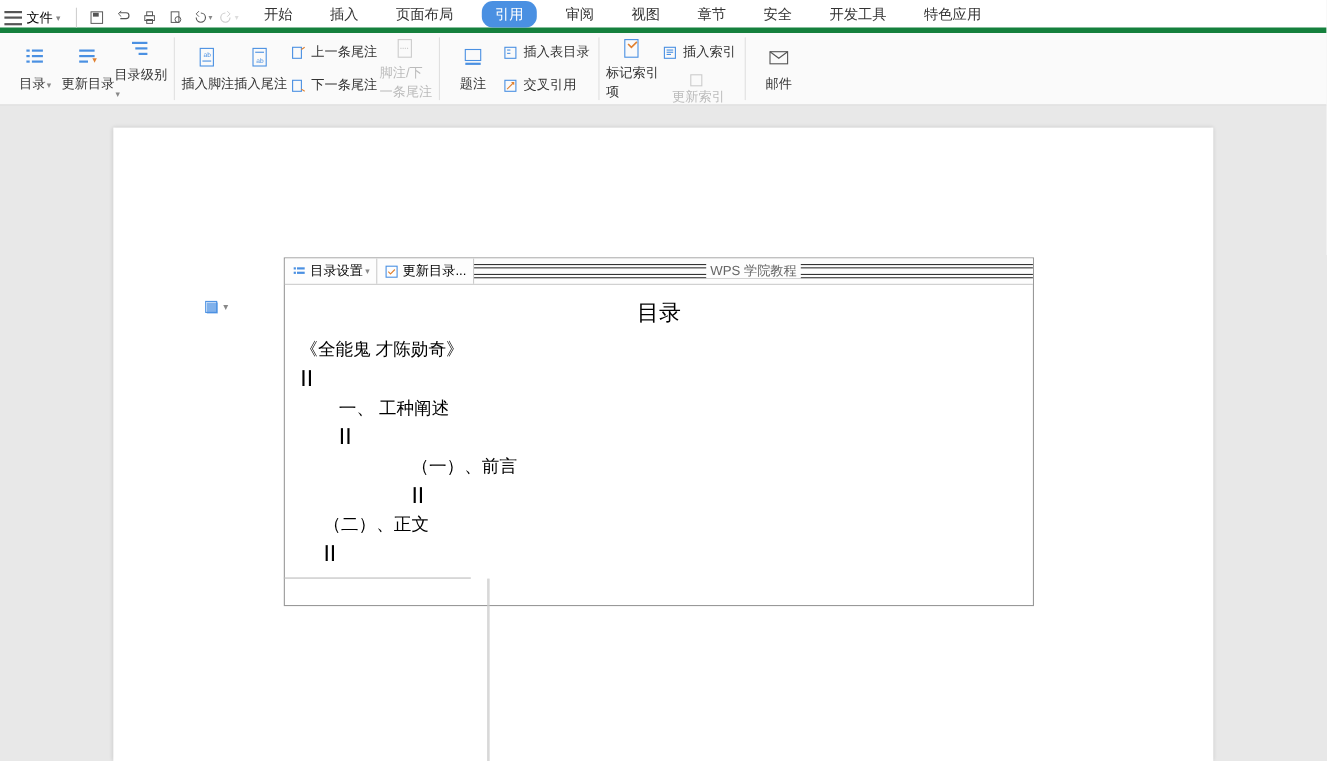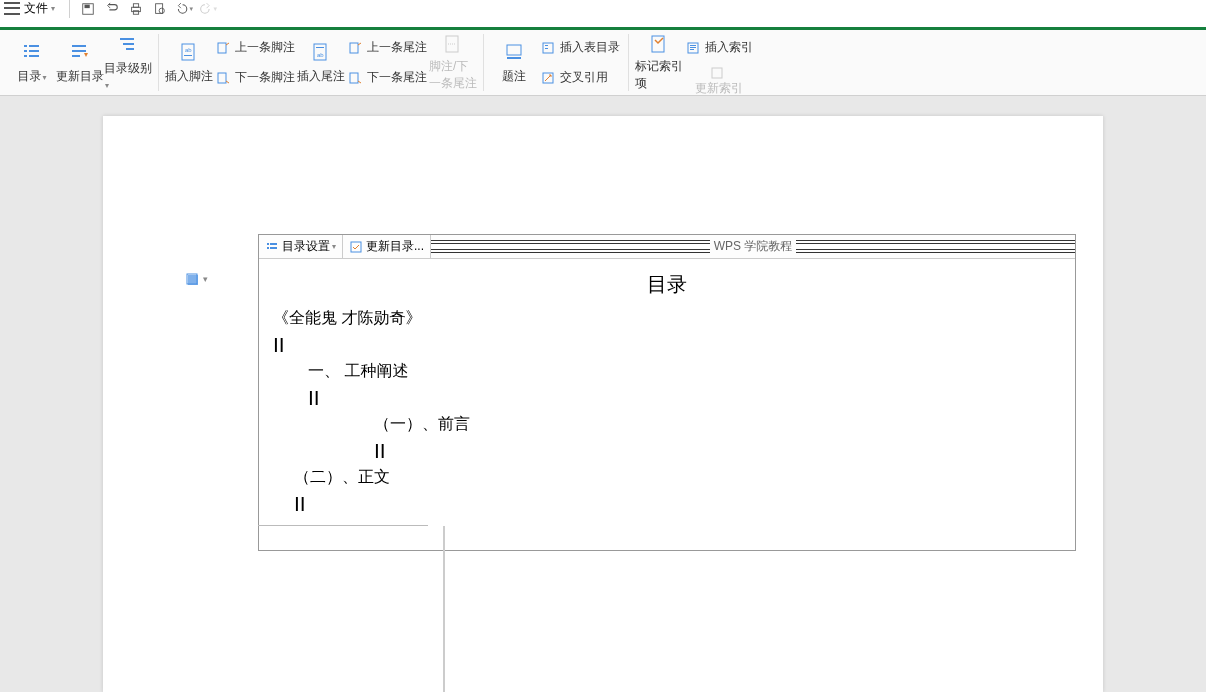--- a/index.html
+++ b/index.html
@@ -10,23 +10,23 @@
     }
     body {
       background: #f0f0f0;
       width: 1206px;
       height: 692px;
       overflow: hidden;
     }
     .titlebar {
       height: 30px;
       background: #fff;
-      border-bottom: 3px solid #15803d;
-      display: flex;
-      align-items: flex-start;
+      border-bottom: 5px solid #15803d;
+      display: flex;
+      align-items: flex-end;
       padding: 0 4px;
       font-size: 12px;
     }
     .titlebar .menu-icon {
       width: 16px;
       height: 16px;
       display: flex;
       flex-direction: column;
       justify-content: space-around;
       margin-right: 4px;
@@ -167,21 +167,21 @@
       position: absolute;
       left: 100px;
       top: 158px;
       font-size: 9px;
       color:#888;
     }
     .toc-area {
       position: absolute;
       left: 155px;
       top: 118px;
-      width: 818px;
+      width: 682px;
       border: 1px solid #999;
     }
     .toc-toolbar {
       display: flex;
       align-items: center;
       height: 24px;
       border-bottom: 1px solid #ccc;
       background: #fdfdfd;
       font-size: 12px;
     }
@@ -307,20 +307,32 @@
       </svg>
     <span style="font-size:7px;color:#888;margin-left:1px;">▾</span>
   </div>
   <div class="qa-icon" style="opacity:0.5">
     <svg viewBox="0 0 16 16">
         <path d="M7 3a5 5 0 105 5" fill="none" stroke="#999" stroke-width="1.2"></path>
         <path d="M9 1l3 3-3 3" fill="none" stroke="#999"></path>
       </svg>
     <span style="font-size:7px;color:#bbb;margin-left:1px;">▾</span>
   </div>
+  <div class="tabs">
+    <span class="tab">开始</span>
+    <span class="tab">插入</span>
+    <span class="tab">页面布局</span>
+    <span class="tab active">引用</span>
+    <span class="tab">审阅</span>
+    <span class="tab">视图</span>
+    <span class="tab">章节</span>
+    <span class="tab">安全</span>
+    <span class="tab">开发工具</span>
+    <span class="tab">特色应用</span>
+  </div>
 </div>
 
 <div class="ribbon">
   <div class="ribbon-group">
     <div class="rbtn-big">
       <div class="icon">
         <svg viewBox="0 0 20 20">
             <rect x="2" y="3" width="3" height="2" fill="#4a90e2"></rect>
             <rect x="7" y="3" width="10" height="2" fill="#4a90e2"></rect>
             <rect x="2" y="8" width="3" height="2" fill="#4a90e2"></rect>
@@ -357,40 +369,20 @@
   <div class="ribbon-group">
     <div class="rbtn-big">
       <div class="icon">
         <svg viewBox="0 0 20 20">
             <rect x="3" y="2" width="12" height="16" fill="none" stroke="#4a90e2"></rect>
             <text x="6" y="10" font-size="6" fill="#4a90e2">ab</text>
             <rect x="5" y="13" width="8" height="1" fill="#4a90e2"></rect>
           </svg>
       </div>
       <span>插入脚注</span>
-    </div>
-    <div class="rbtn-sm-col">
-      <div class="rbtn-sm">
-        <div class="icon">
-            <svg viewBox="0 0 14 14">
-              <rect x="2" y="2" width="8" height="10" fill="none" stroke="#4a90e2"></rect>
-              <path d="M10 4l3-2" stroke="#e08030"></path>
-            </svg>
-          </div>
-        <span>上一条脚注</span>
-      </div>
-      <div class="rbtn-sm">
-        <div class="icon">
-            <svg viewBox="0 0 14 14">
-              <rect x="2" y="2" width="8" height="10" fill="none" stroke="#4a90e2"></rect>
-              <path d="M10 10l3 2" stroke="#e08030"></path>
-            </svg>
-          </div>
-        <span>下一条脚注</span>
-      </div>
     </div>
     <div class="rbtn-big">
       <div class="icon">
         <svg viewBox="0 0 20 20">
             <rect x="3" y="2" width="12" height="16" fill="none" stroke="#4a90e2"></rect>
             <rect x="5" y="5" width="8" height="1" fill="#4a90e2"></rect>
             <text x="6" y="15" font-size="6" fill="#4a90e2">ab</text>
           </svg>
       </div>
       <span>插入尾注</span>
@@ -485,20 +477,31 @@
         <div class="icon">
             <svg viewBox="0 0 14 14">
               <rect x="2" y="2" width="10" height="10" fill="none" stroke="#ccc"></rect>
             </svg>
           </div>
         <span>更新索引</span>
       </div>
     </div>
   </div>
 
+  <div class="ribbon-group">
+    <div class="rbtn-big">
+      <div class="icon">
+        <svg viewBox="0 0 20 20">
+            <rect x="2" y="5" width="16" height="11" fill="none" stroke="#555"></rect>
+            <path d="M2 5l8 6 8-6" fill="none" stroke="#555"></path>
+          </svg>
+      </div>
+      <span>邮件</span>
+    </div>
+  </div>
 </div>
 
 <div class="workspace">
   <div class="page">
     <div class="side-icon">
       <svg viewBox="0 0 14 14">
           <rect x="2" y="2" width="10" height="10" fill="#4a90e2" opacity="0.7"></rect>
           <rect x="1" y="1" width="10" height="10" fill="none" stroke="#4a90e2"></rect>
         </svg>
     </div>

